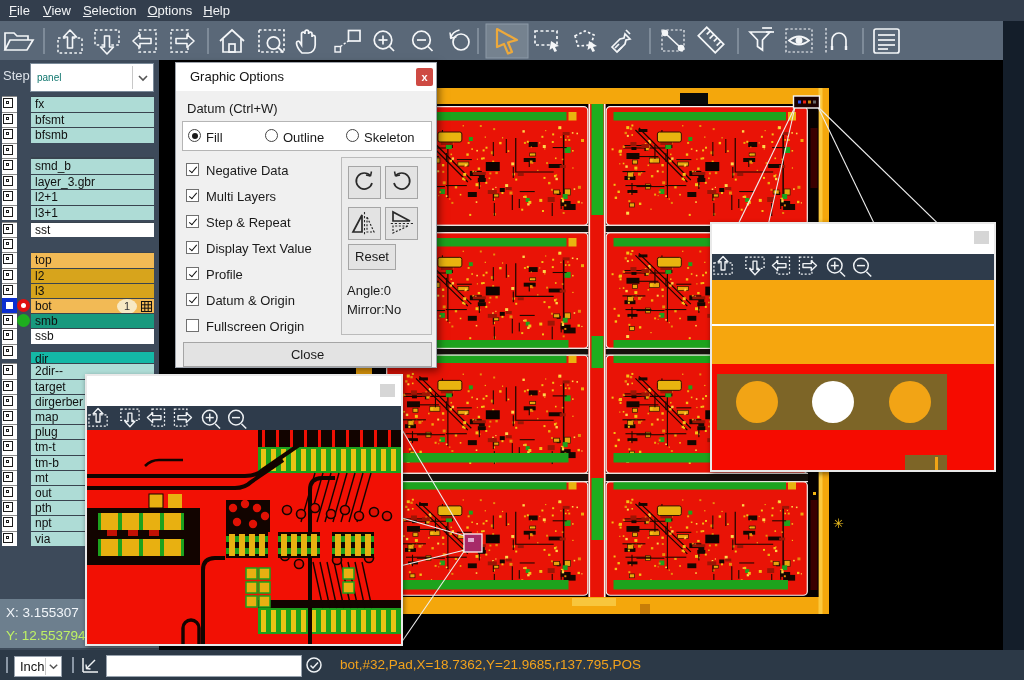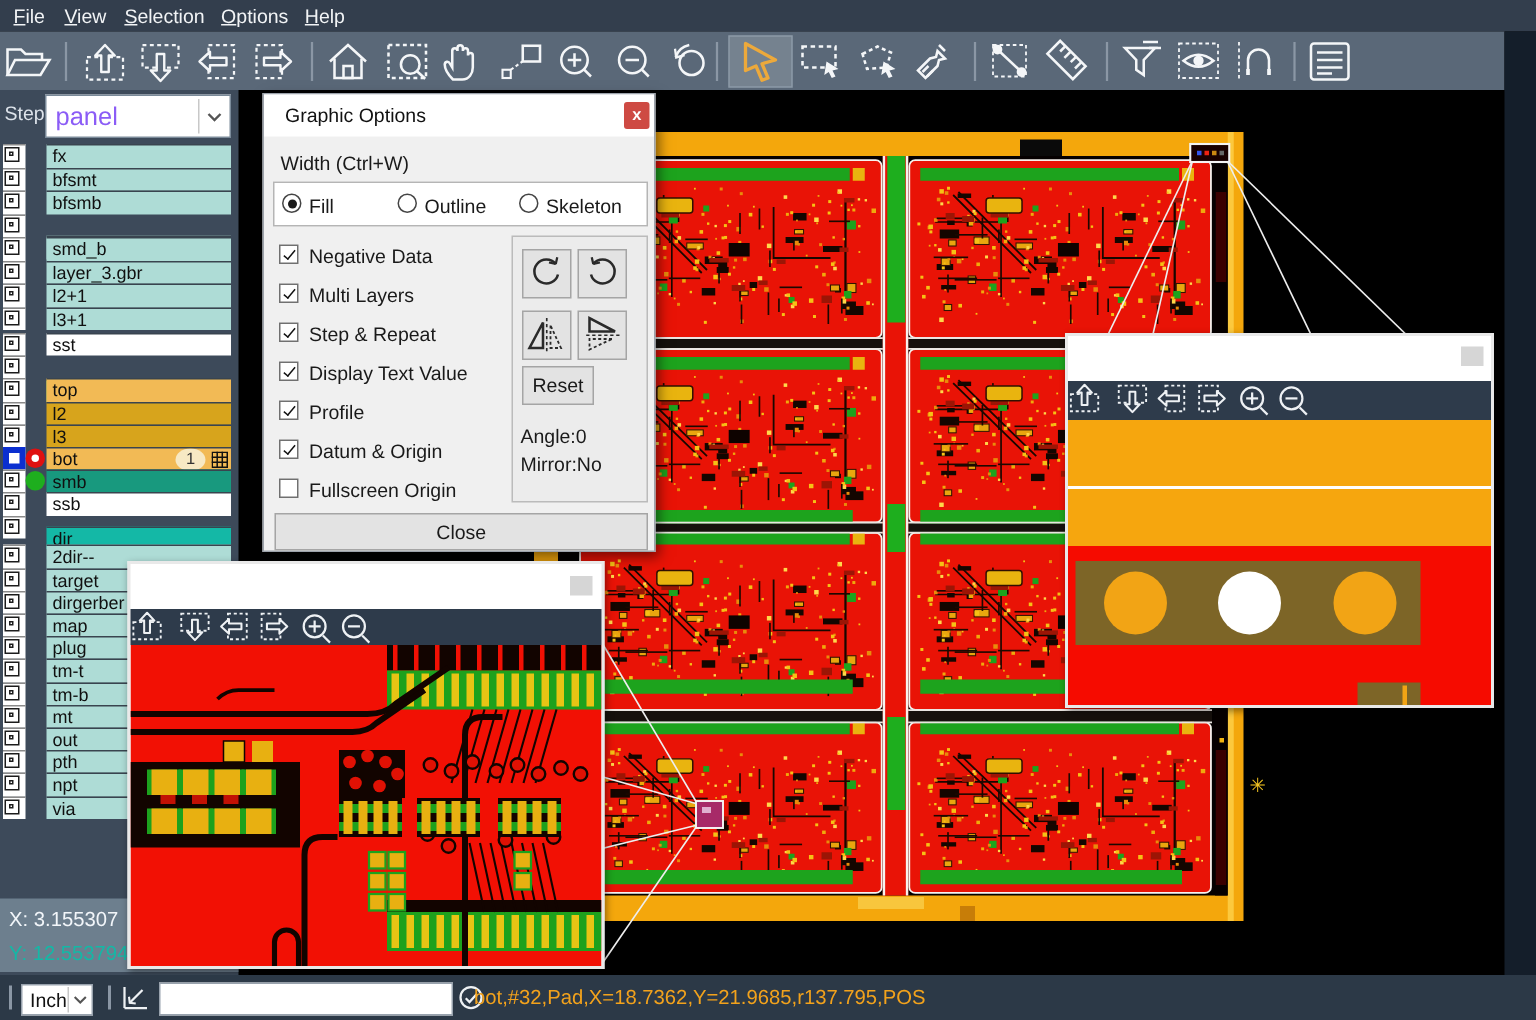--- a/index.html
+++ b/index.html
@@ -457,21 +457,21 @@
     <rect x="793.5" y="96" width="26" height="12" fill="#1a0000" stroke="#f4f4f4" stroke-width="1.4"></rect>
     <rect x="798" y="100.5" width="3" height="3" fill="#3355ee"></rect>
     <rect x="803" y="100.5" width="3" height="3" fill="#ee2211"></rect>
     <rect x="808" y="100.5" width="3" height="3" fill="#cc8811"></rect>
     <rect x="813" y="100.5" width="3" height="3" fill="#666"></rect>
     <rect x="464" y="534" width="18" height="18" fill="#a72a68" stroke="#f4f4f4" stroke-width="1.3"></rect>
     <rect x="468" y="538" width="6" height="4" fill="#e0b0d0"></rect>
   </svg>
 <div id="leftpanel">
     <div class="abs" style="left:3px;top:8px;font-size:13px;color:#dde3ea">Step</div>
-    <div class="abs" style="left:30px;top:3px;width:124px;height:29px;background:#fff;border:1px solid #7a8a99;font-size:17px;color:#8b5cf6;line-height:27px;padding-left:6px">panel<svg class="abs" style="right:3px;top:7px" width="14" height="14" viewBox="0 0 14 14">
+    <div class="abs" style="left:30px;top:3px;width:124px;height:29px;background:#fff;border:1px solid #7a8a99;font-size:10px;color:#0f766e;line-height:27px;padding-left:6px">panel<svg class="abs" style="right:3px;top:7px" width="14" height="14" viewBox="0 0 14 14">
         <path d="M3 5 l4 4 l4 -4" fill="none" stroke="#555" stroke-width="1.6"></path>
       </svg><span class="abs" style="right:20px;top:2px;width:1px;height:23px;background:#c8c8c8"></span></div>
     <div class="cb" style="top:36.0px;height:15.5px"></div>
     <div class="cbx" style="top:38.0px">
       <i></i>
     </div>
     <div class="cell" style="top:36.0px;height:15.5px;line-height:15.5px;background:#aedcd6">fx</div>
     <div class="cb" style="top:51.5px;height:15.5px"></div>
     <div class="cbx" style="top:53.5px">
       <i></i>
@@ -615,27 +615,27 @@
       <i></i>
     </div>
     <div class="cell" style="top:455.4px;height:15.2px;line-height:15.2px;background:#aedcd6">npt</div>
     <div class="cb" style="top:470.6px;height:15.2px"></div>
     <div class="cbx" style="top:472.6px">
       <i></i>
     </div>
     <div class="cell" style="top:470.6px;height:15.2px;line-height:15.2px;background:#aedcd6">via</div>
     <div class="abs" style="left:0;top:539px;width:159px;height:49px;background:#6d7f8e"></div>
     <div class="abs" style="left:6px;top:545px;font-size:13.5px;color:#f2f6fa">X: 3.155307</div>
-    <div class="abs" style="left:6px;top:568px;font-size:13.5px;color:#14b8a6">Y: 12.553794</div>
+    <div class="abs" style="left:6px;top:568px;font-size:13.5px;color:#bef264">Y: 12.553794</div>
   </div>
 <div class="dlg">
     <div class="abs" style="left:0;top:0;width:260px;height:28px;background:#fff"></div>
     <div class="abs" style="left:14px;top:6px;font-size:13px;color:#111">Graphic Options</div>
     <div class="abs" style="left:240px;top:5px;width:17px;height:18px;background:#ce4a43;border-radius:2px;color:#fff;text-align:center;line-height:18px;font-size:11px;font-weight:bold">x</div>
-    <div class="abs" style="left:11px;top:38px">Width (Ctrl+W)</div>
+    <div class="abs" style="left:11px;top:38px">Datum (Ctrl+W)</div>
     <div class="abs" style="left:6px;top:58px;width:250px;height:30px;background:#fff;border:1px solid #b5b5b5"></div>
     <div class="rad" style="left:12px;top:66px">
       <i></i>
     </div>
     <div class="abs" style="left:30px;top:67px">Fill</div>
     <div class="rad" style="left:89px;top:66px"></div>
     <div class="abs" style="left:107px;top:67px">Outline</div>
     <div class="rad" style="left:170px;top:66px"></div>
     <div class="abs" style="left:188px;top:67px">Skeleton</div>
     <div class="dck" style="left:10px;top:100px">
@@ -927,13 +927,13 @@
         <path d="M6 9.5 l0.5 4 l4 0.5" stroke-width="1.4"></path>
       </g>
     </svg>
     <div class="abs" style="left:106px;top:5px;width:196px;height:22px;background:#fff;border:1px solid #98a2ad"></div>
     <svg class="abs" style="left:305px;top:6px" width="18" height="18" viewBox="0 0 18 18">
       <g fill="none" stroke="#eef1f4" stroke-width="1.5">
         <circle cx="9" cy="9" r="7"></circle>
         <path d="M5.5 9.5 l2.5 2.5 l5 -5.5"></path>
       </g>
     </svg>
-    <div class="abs" style="left:316px;top:7px;font-size:13.5px;color:#f2a21c">bot,#32,Pad,X=18.7362,Y=21.9685,r137.795,POS</div>
+    <div class="abs" style="left:340px;top:7px;font-size:13.5px;color:#f2a21c">bot,#32,Pad,X=18.7362,Y=21.9685,r137.795,POS</div>
   </div>
 </body></html>

